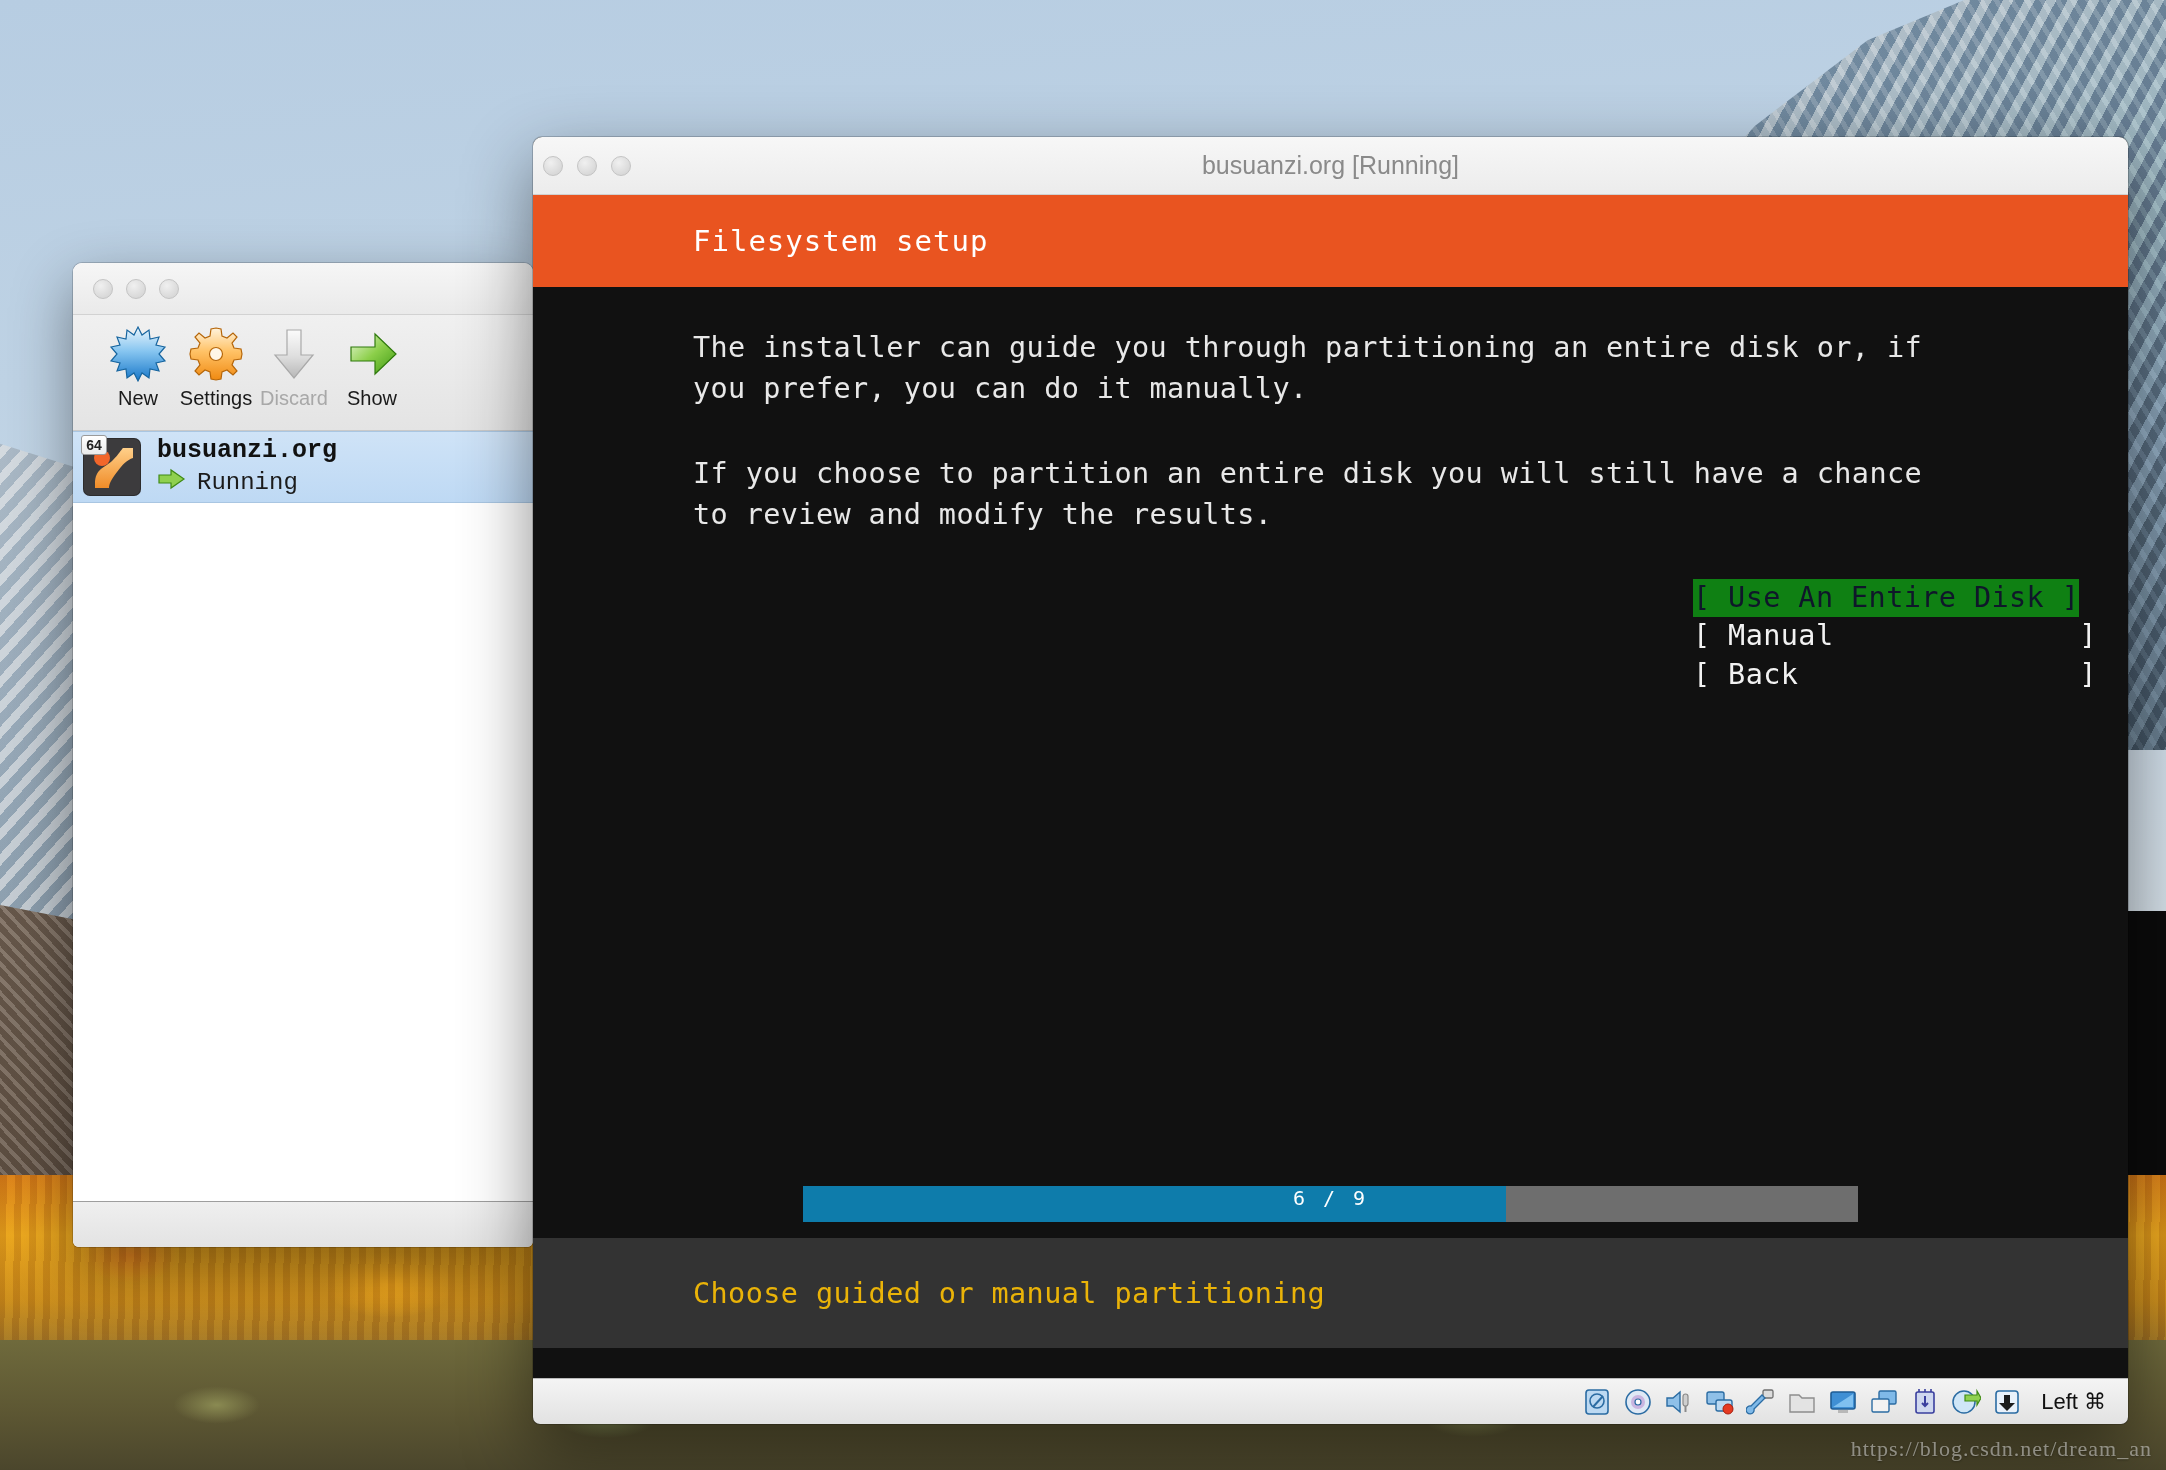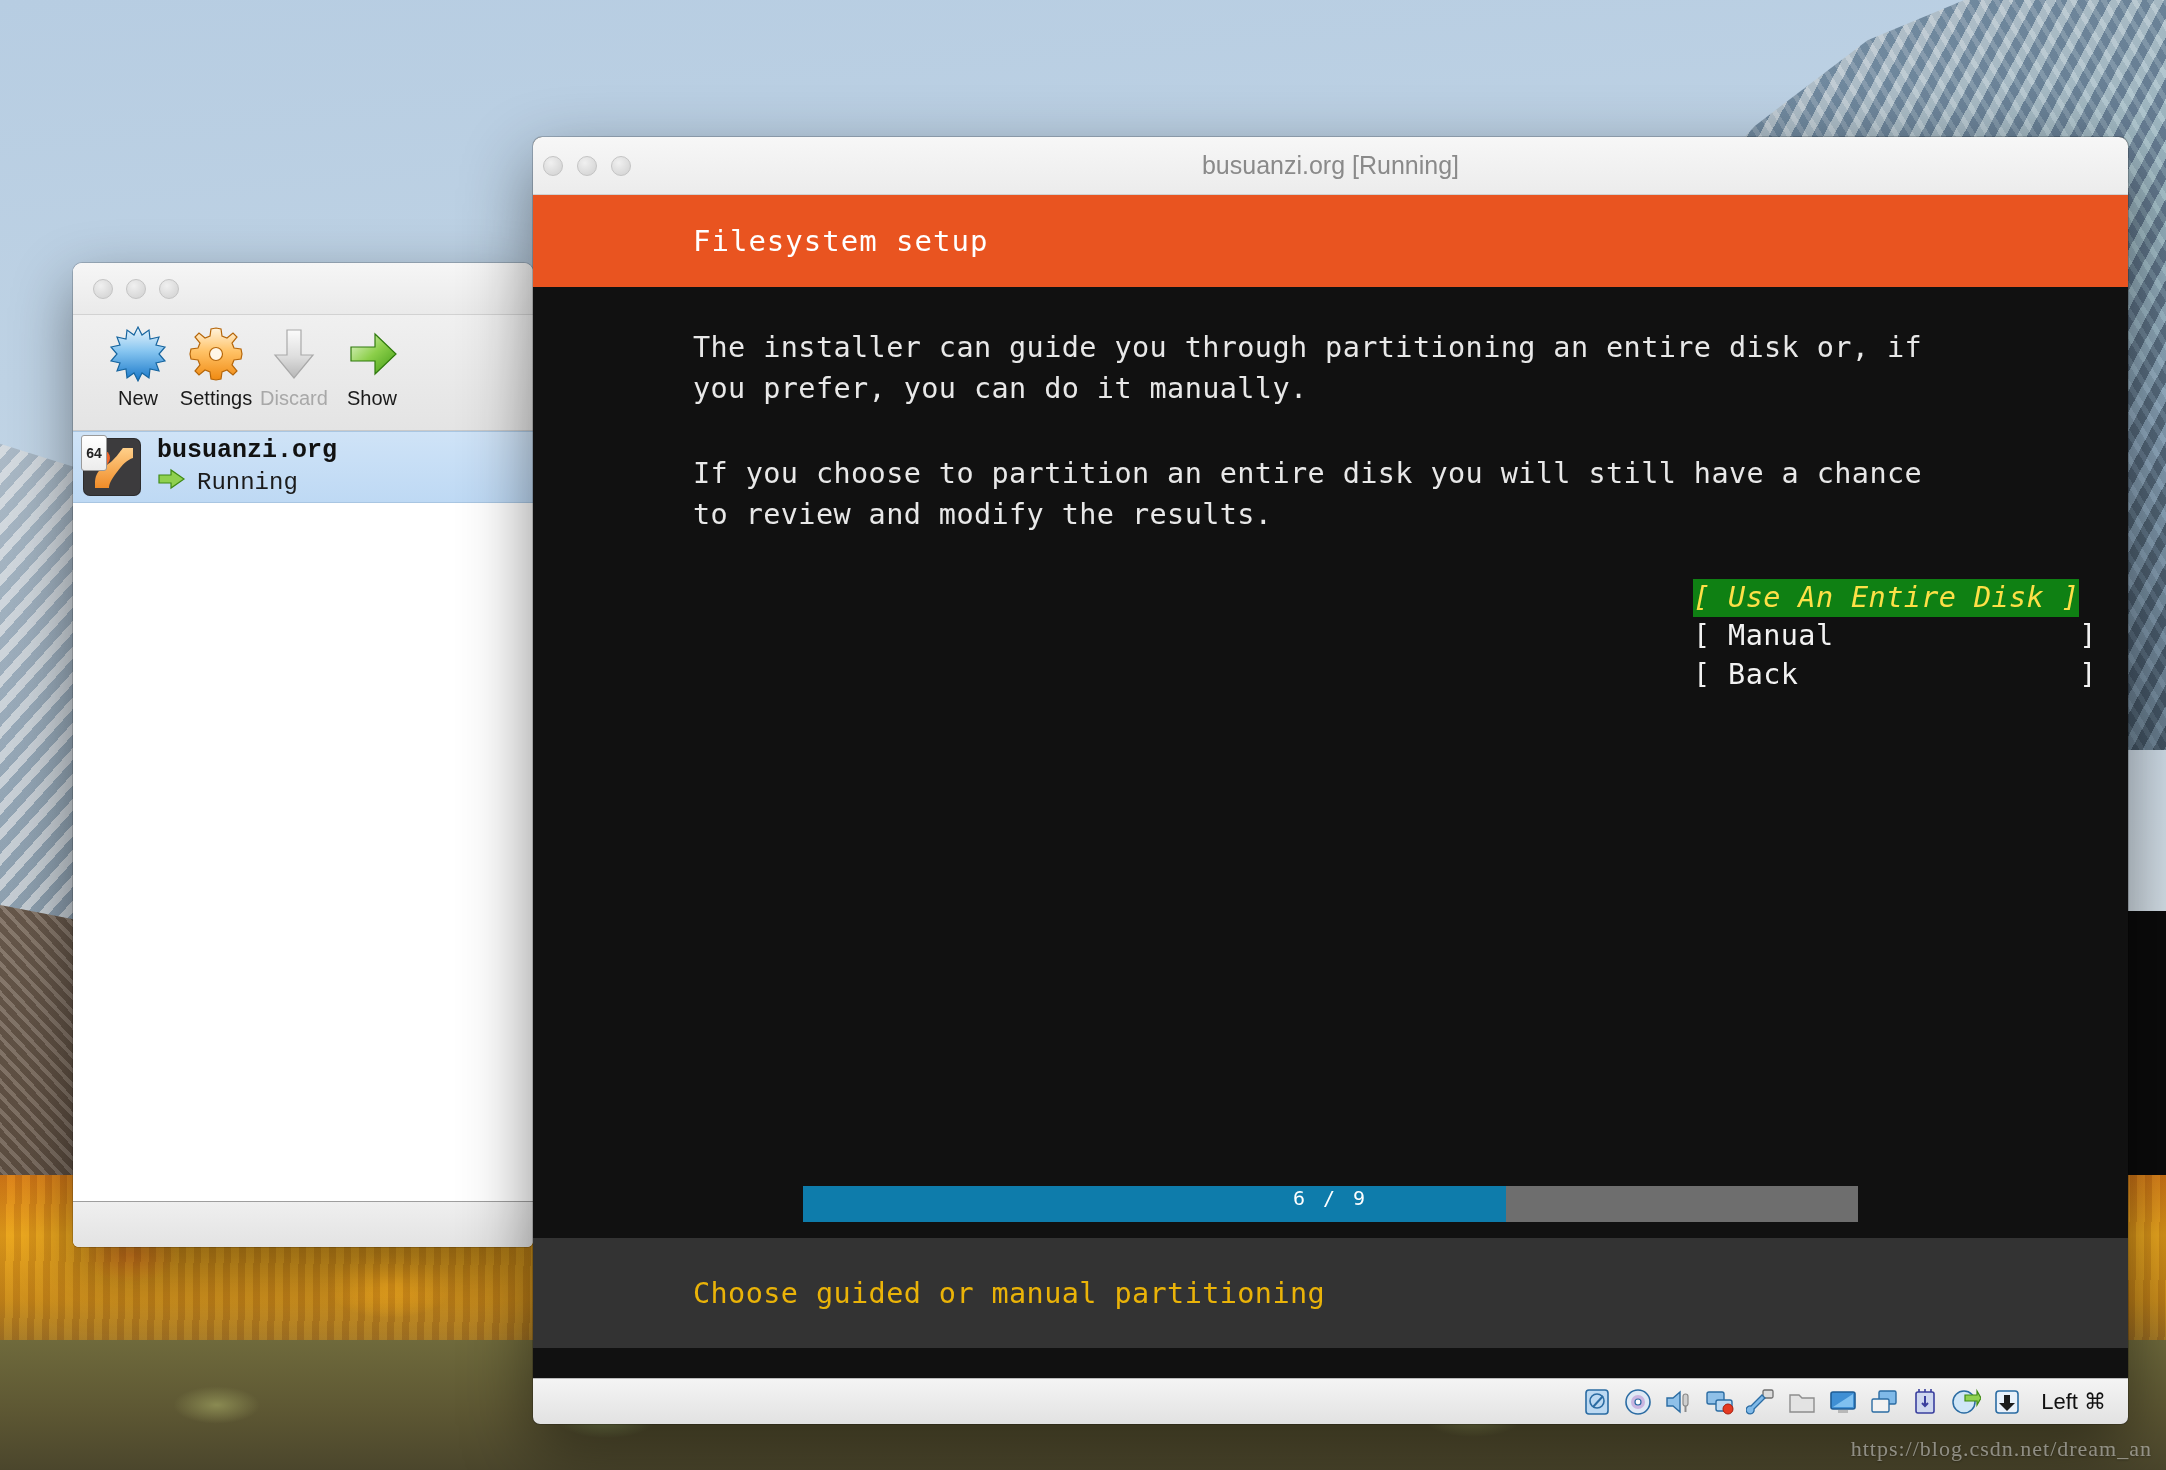--- a/index.html
+++ b/index.html
@@ -118,21 +118,21 @@
     background:linear-gradient(180deg,#cfe3f7 0%,#bed9f4 100%);
     border-top:1px solid #a9c6e2; border-bottom:1px solid #a9c6e2;
   }
   .vm-icon-wrap { position:relative; width:58px; height:58px; flex:0 0 58px; }
   .vm-icon {
     width:58px; height:58px; border-radius:7px;
     background:#3c3b3d; position:relative; overflow:hidden;
     box-shadow:inset 0 0 0 1px rgba(0,0,0,.25);
   }
   .vm-badge {
-    position:absolute; left:-2px; top:-3px; width:26px; height:36px;
+    position:absolute; left:-2px; top:-3px; width:26px; height:20px;
     background:linear-gradient(180deg,#ffffff,#ececec);
     border:1px solid #9a9a9a; border-radius:3px;
     font-size:14px; font-weight:bold; color:#222;
     display:flex; align-items:center; justify-content:center; z-index:3;
   }
   .vm-meta { display:flex; flex-direction:column; gap:2px;font-family:Liberation Mono, monospace; }
   .vm-name { font-size:25px; font-weight:bold; color:#111; }
   .vm-state { font-size:24px; color:#1b1b1b; display:flex; align-items:center; gap:10px; }
   .mgr-bottombar {
     height:46px; flex:0 0 46px;
@@ -171,21 +171,21 @@
     font-size:28.5px; line-height:1.44; color:#e8e8e8;
     padding-left:160px; letter-spacing:.4px; white-space:pre-wrap;
   }
   .inst-para + .inst-para { margin-top:44px; }
   .menu { margin-top:44px; padding-left:1160px; }
   .menu-item {
     font-size:28.5px; line-height:1.2; color:#f2f2f2; letter-spacing:.4px;
     white-space:pre; display:inline-block; padding:2px 0;
   }
   .menu-row { line-height:1.12; }
-  .menu-item.selected { background:#0f8013; color:#fde047;font-style:italic; }
+  .menu-item.selected { background:#0f8013; color:#0f172a; }
   .inst-progress-wrap {
     height:66px; flex:0 0 66px; background:#111; position:relative;
     display:flex; align-items:center; justify-content:center;
   }
   .progress-track {
     position:absolute; left:270px; right:270px; top:14px; height:36px;
     background:#6e6e6e;
   }
   .progress-fill {
     position:absolute; left:0; top:0; bottom:0; width:66.6%;

